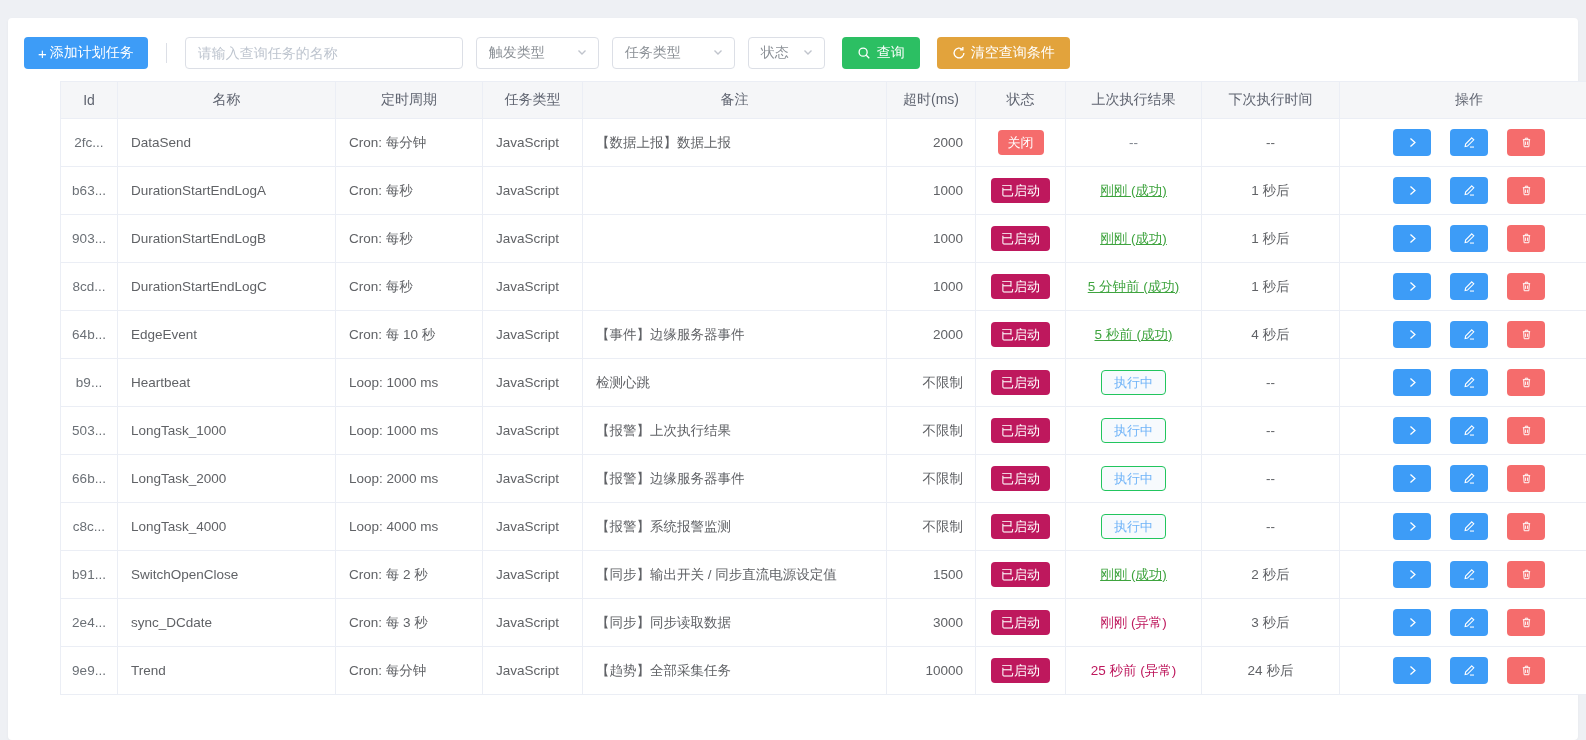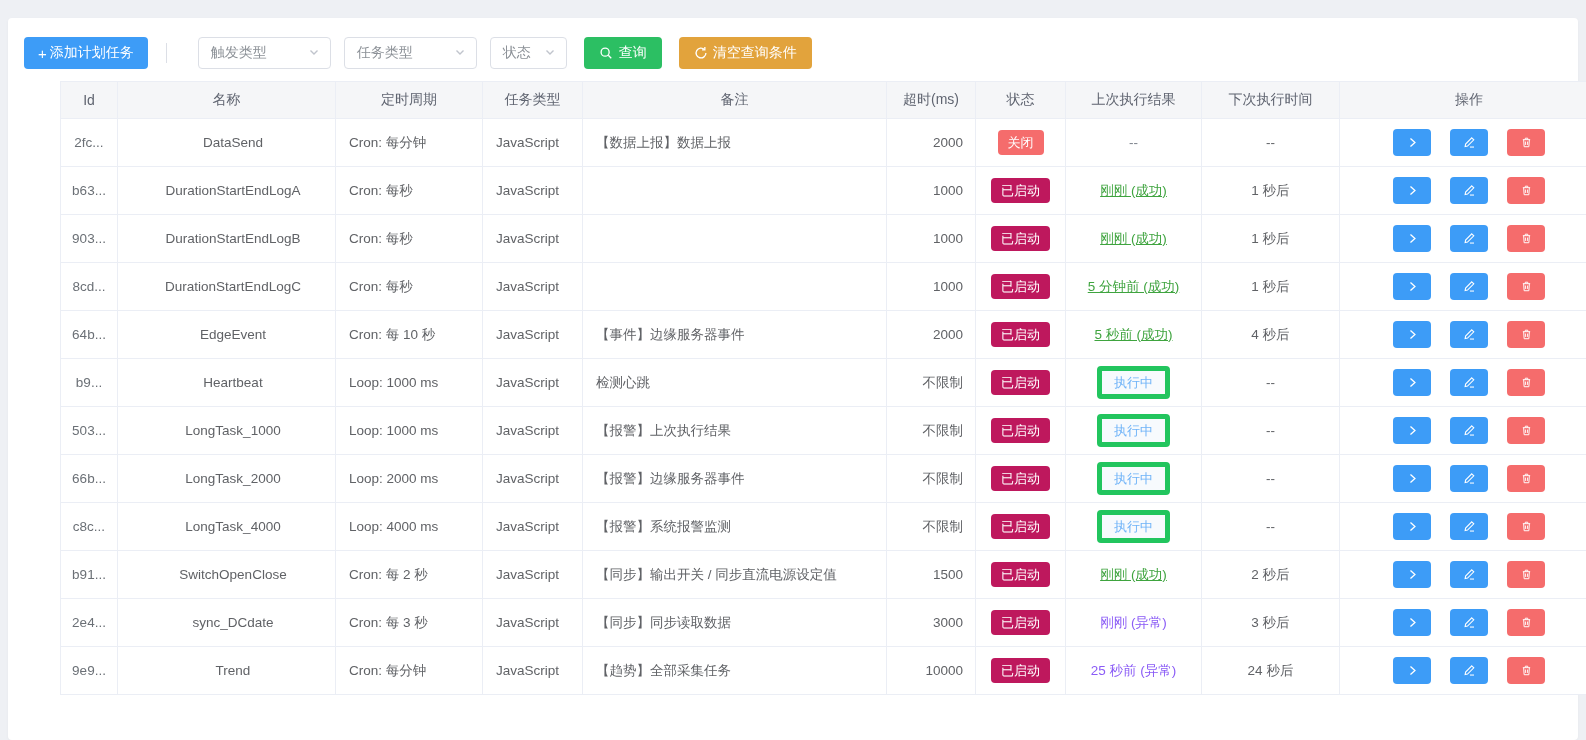--- a/index.html
+++ b/index.html
@@ -41,61 +41,61 @@
     padding:0 12px; font-size:14px; color:#606266;
     outline:none; font-family:inherit;
   }
   .search-input::placeholder { color:#bec5cf; }
   .select {
     display:flex; align-items:center; justify-content:space-between;
     height:32px; border:1px solid #dcdfe6; border-radius:4px;
     padding:0 10px 0 12px; margin-left:13px;
     background:#fff; cursor:pointer;
   }
-  .select-trigger { width:133px; }
+  .select-trigger { width:123px; }
   .select-status  { width:77px; }
   .select-label { font-size:14px; color:#8c9197; }
   
   .table-wrap { padding:0 16px; }
   table {
     width:100%; table-layout:fixed; border-collapse:collapse;margin-left:36px;
   }
   th, td { border:1px solid #ebeef5; }
   thead th {
     height:37px; background:#f5f6f8;
     font-size:14px; font-weight:400; color:#5f6470;
     text-align:center;
   }
   tbody td { height:48px; font-size:13.5px; color:#606266; background:#fff; }
   td.c-id     { text-align:center; color:#6b7076; }
-  td.c-name   { text-align:center; padding-left:13px; }
+  td.c-name   { text-align:left; padding-left:13px; }
   td.c-cron   { text-align:left; padding-left:13px; }
   td.c-type   { text-align:left; padding-left:13px; }
   td.c-remark { text-align:left; padding-left:13px; }
   td.c-timeout{ text-align:right; padding-right:12px; }
   td.c-status, td.c-result, td.c-next, td.c-actions { text-align:center; }
   
   col.w-id{width:57px} col.w-name{width:218px} col.w-cron{width:147px}
   col.w-type{width:100px} col.w-remark{width:304px} col.w-timeout{width:89px}
   col.w-status{width:90px} col.w-result{width:136px} col.w-next{width:138px}
   col.w-actions{width:259px}
   
   .badge {
     display:inline-block; padding:5px 10px; border-radius:4px;
     font-size:13px; color:#fff; line-height:1.2;
   }
   .badge-success { background:#be185d; }
   .badge-danger  { background:#f56c6c; }
   .result-success { color:#3fa43f;text-decoration:underline; }
-  .result-danger  { color:#8b5cf6; }
+  .result-danger  { color:#be185d; }
   .result-muted   { color:#7d838c; }
   .result-running {
     display:inline-block; padding:4px 12px; border-radius:4px;
     font-size:13px; color:#6fb3f8; background:#f7fafd;
-    border:5px solid #22c55e; line-height:1.2;
+    border:1px solid #22c55e; line-height:1.2;
   }
   
   .actions-box { display:flex; align-items:center; justify-content:center; gap:19px; }
   .abtn {
     width:38px; height:27px; border:none; border-radius:4px;
     display:inline-flex; align-items:center; justify-content:center;
     cursor:pointer; padding:0;
   }
   .abtn-blue { background:#3d9cf7; }
   .abtn-red  { background:#f56c6c; }
@@ -106,20 +106,21 @@
 <div class="card">
 
   <div class="toolbar">
     <button class="btn btn-primary">
       <span class="plus-glyph">+</span>
       <span>添加计划任务</span>
     </button>
 
     <span class="v-divider"></span>
 
+    <input class="search-input" type="text" placeholder="请输入查询任务的名称" style="">
 
     <div class="select select-trigger">
       <span class="select-label">触发类型</span>
       <span>
         <svg width="12" height="12" viewBox="0 0 12 12">
             <polyline points="2.5,4.5 6,8 9.5,4.5" fill="none" stroke="#c0c4cc" stroke-width="1.4"></polyline>
           </svg>
       </span>
     </div>
 

